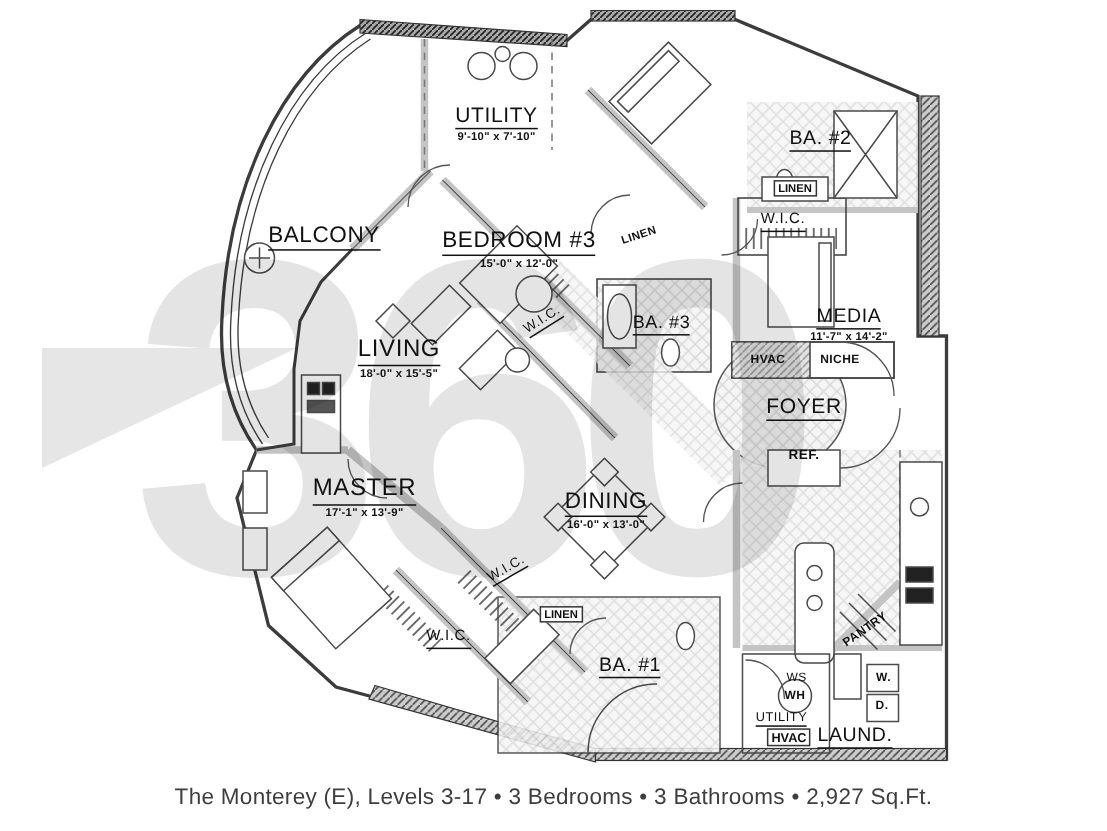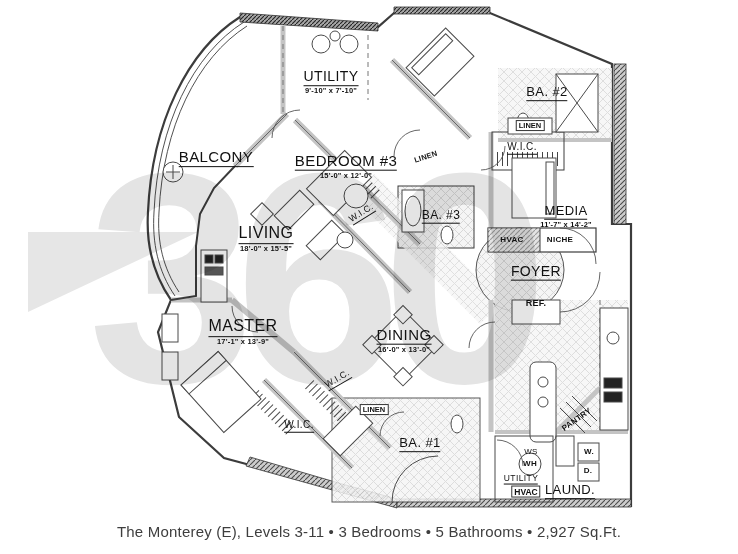--- a/index.html
+++ b/index.html
@@ -292,14 +292,14 @@
   <div class="lbl" style="left:570px;top:491px;font-size:13px">
     <span class="nm">LAUND.</span>
   </div>
   <div class="lbl" style="left:589px;top:452px;font-size:8px;font-weight:700">
     <span class="nm-plain">W.</span>
   </div>
   <div class="lbl" style="left:588px;top:471px;font-size:8px;font-weight:700">
     <span class="nm-plain">D.</span>
   </div>
 
-  <div class="caption">The Monterey (E), Levels 3-11 • 3 Bedrooms • 5 Bathrooms • 2,927 Sq.Ft.</div>
+  <div class="caption">The Monterey (E), Levels 3-17 • 3 Bedrooms • 3 Bathrooms • 2,927 Sq.Ft.</div>
 </div>
 
 </body></html>

